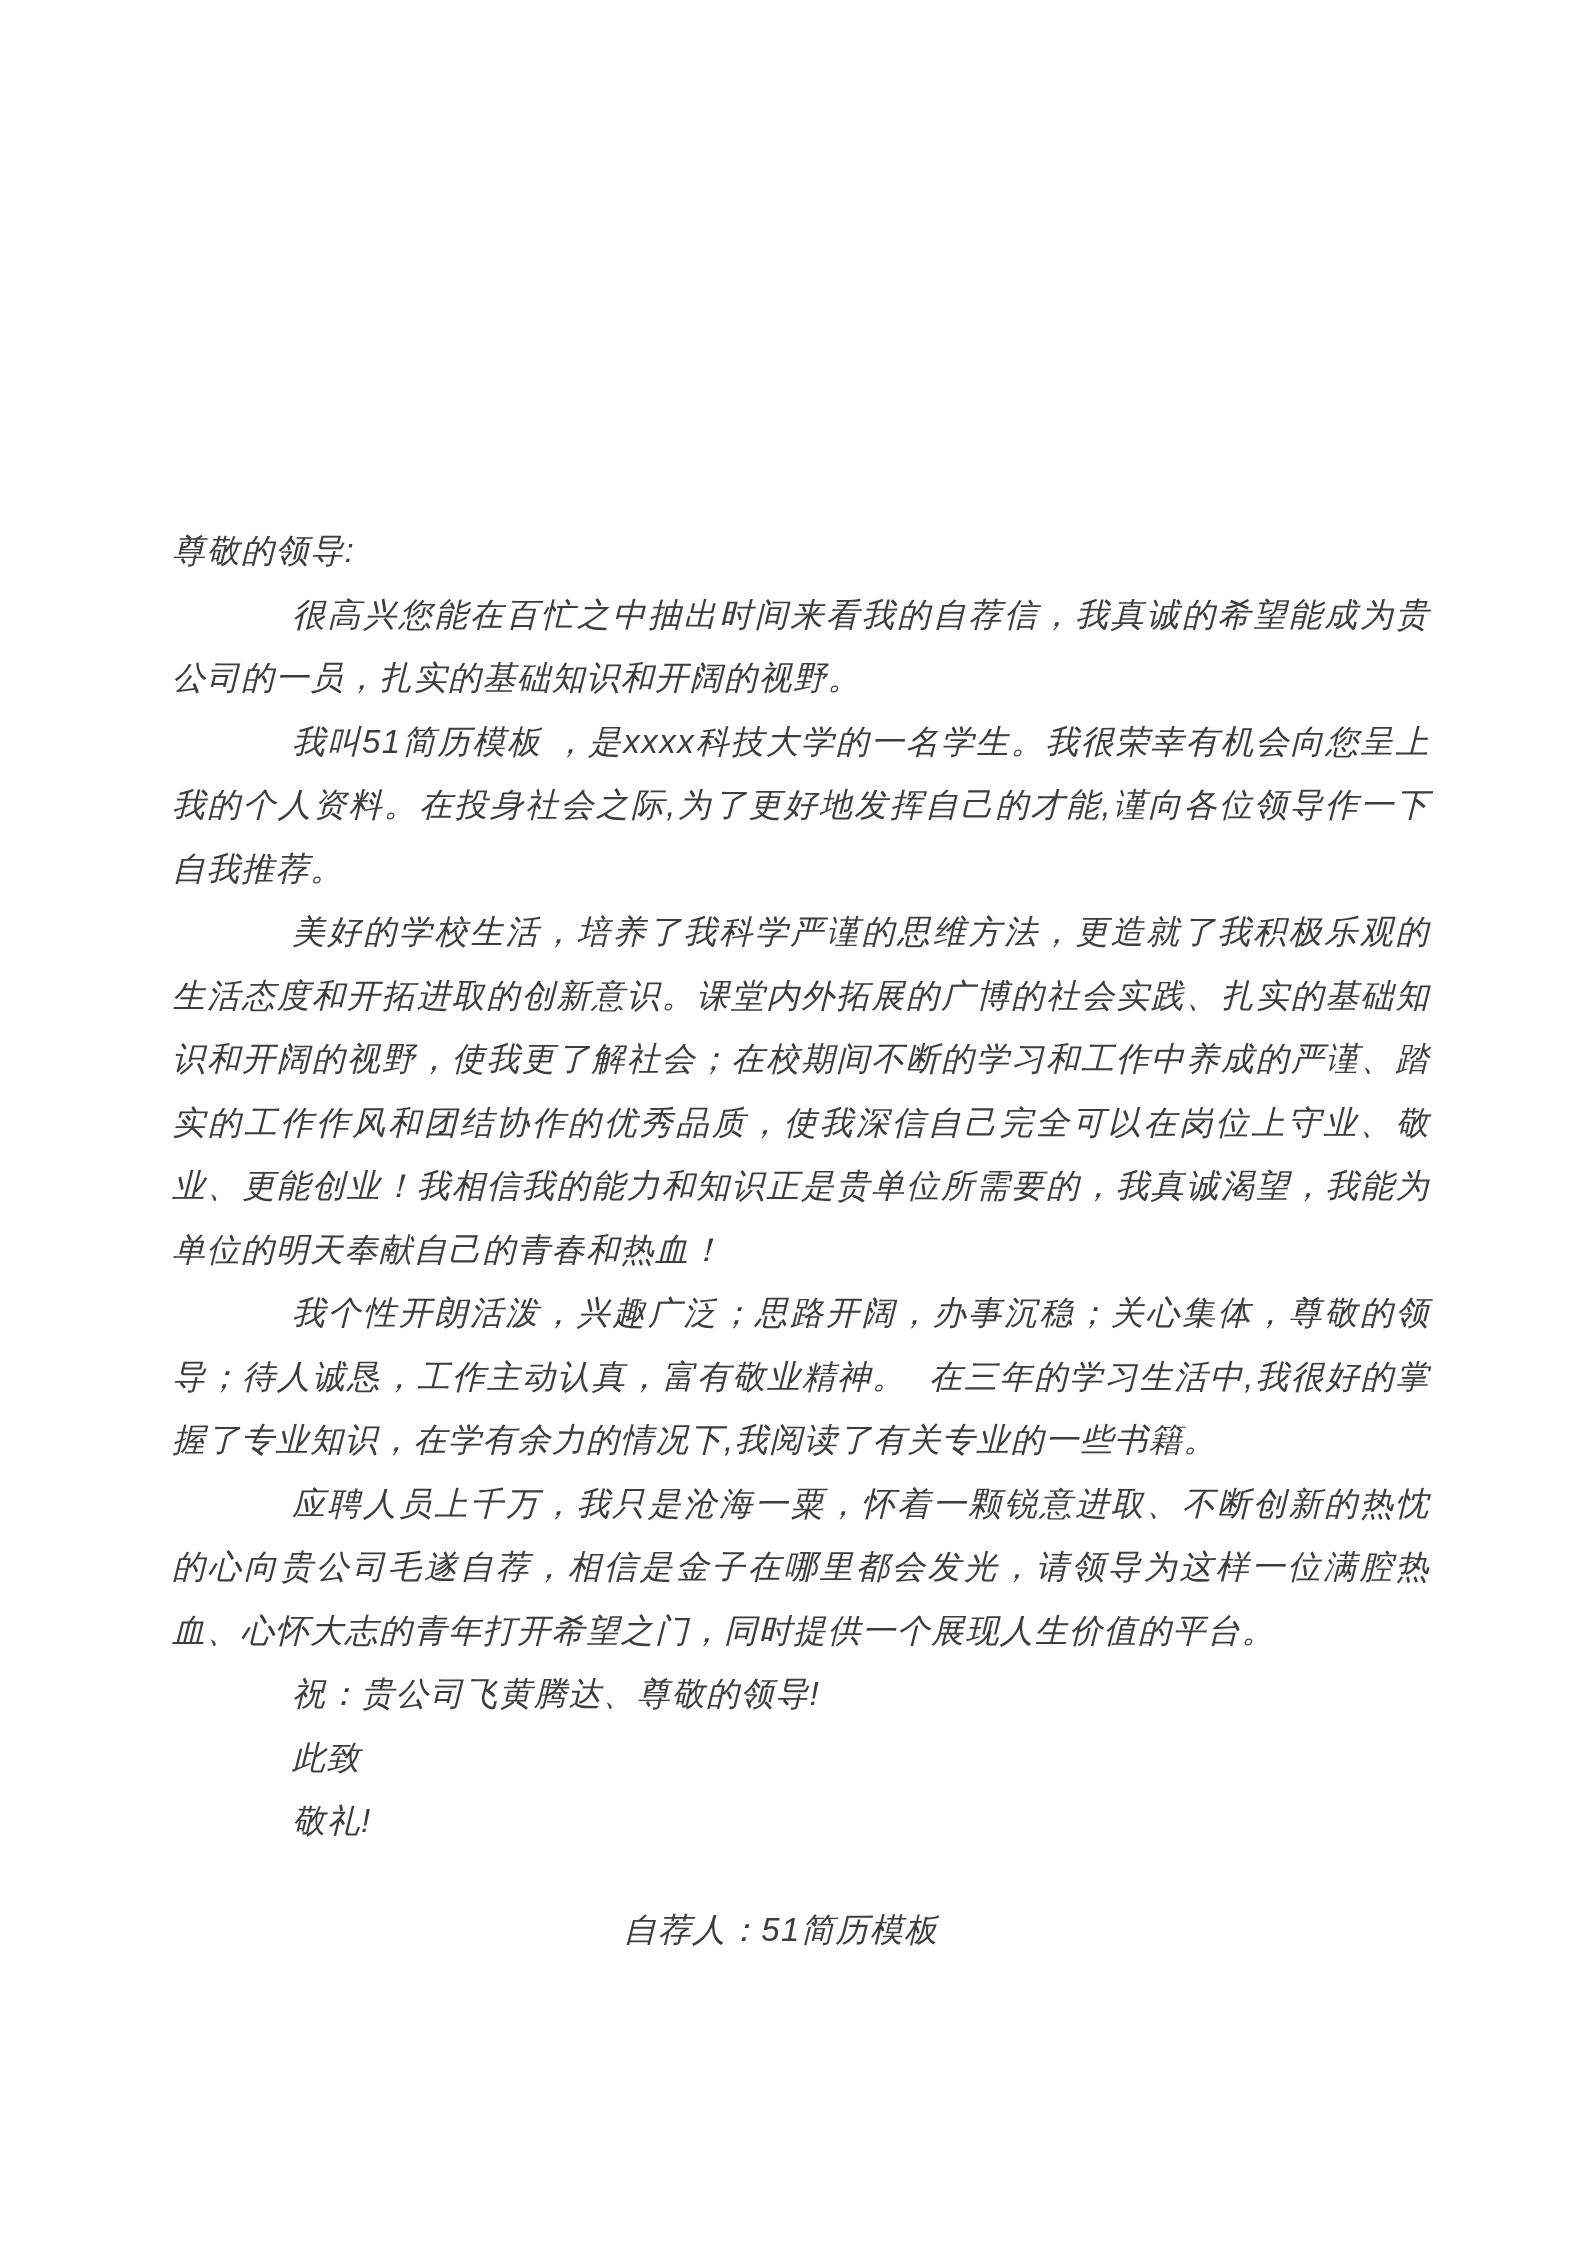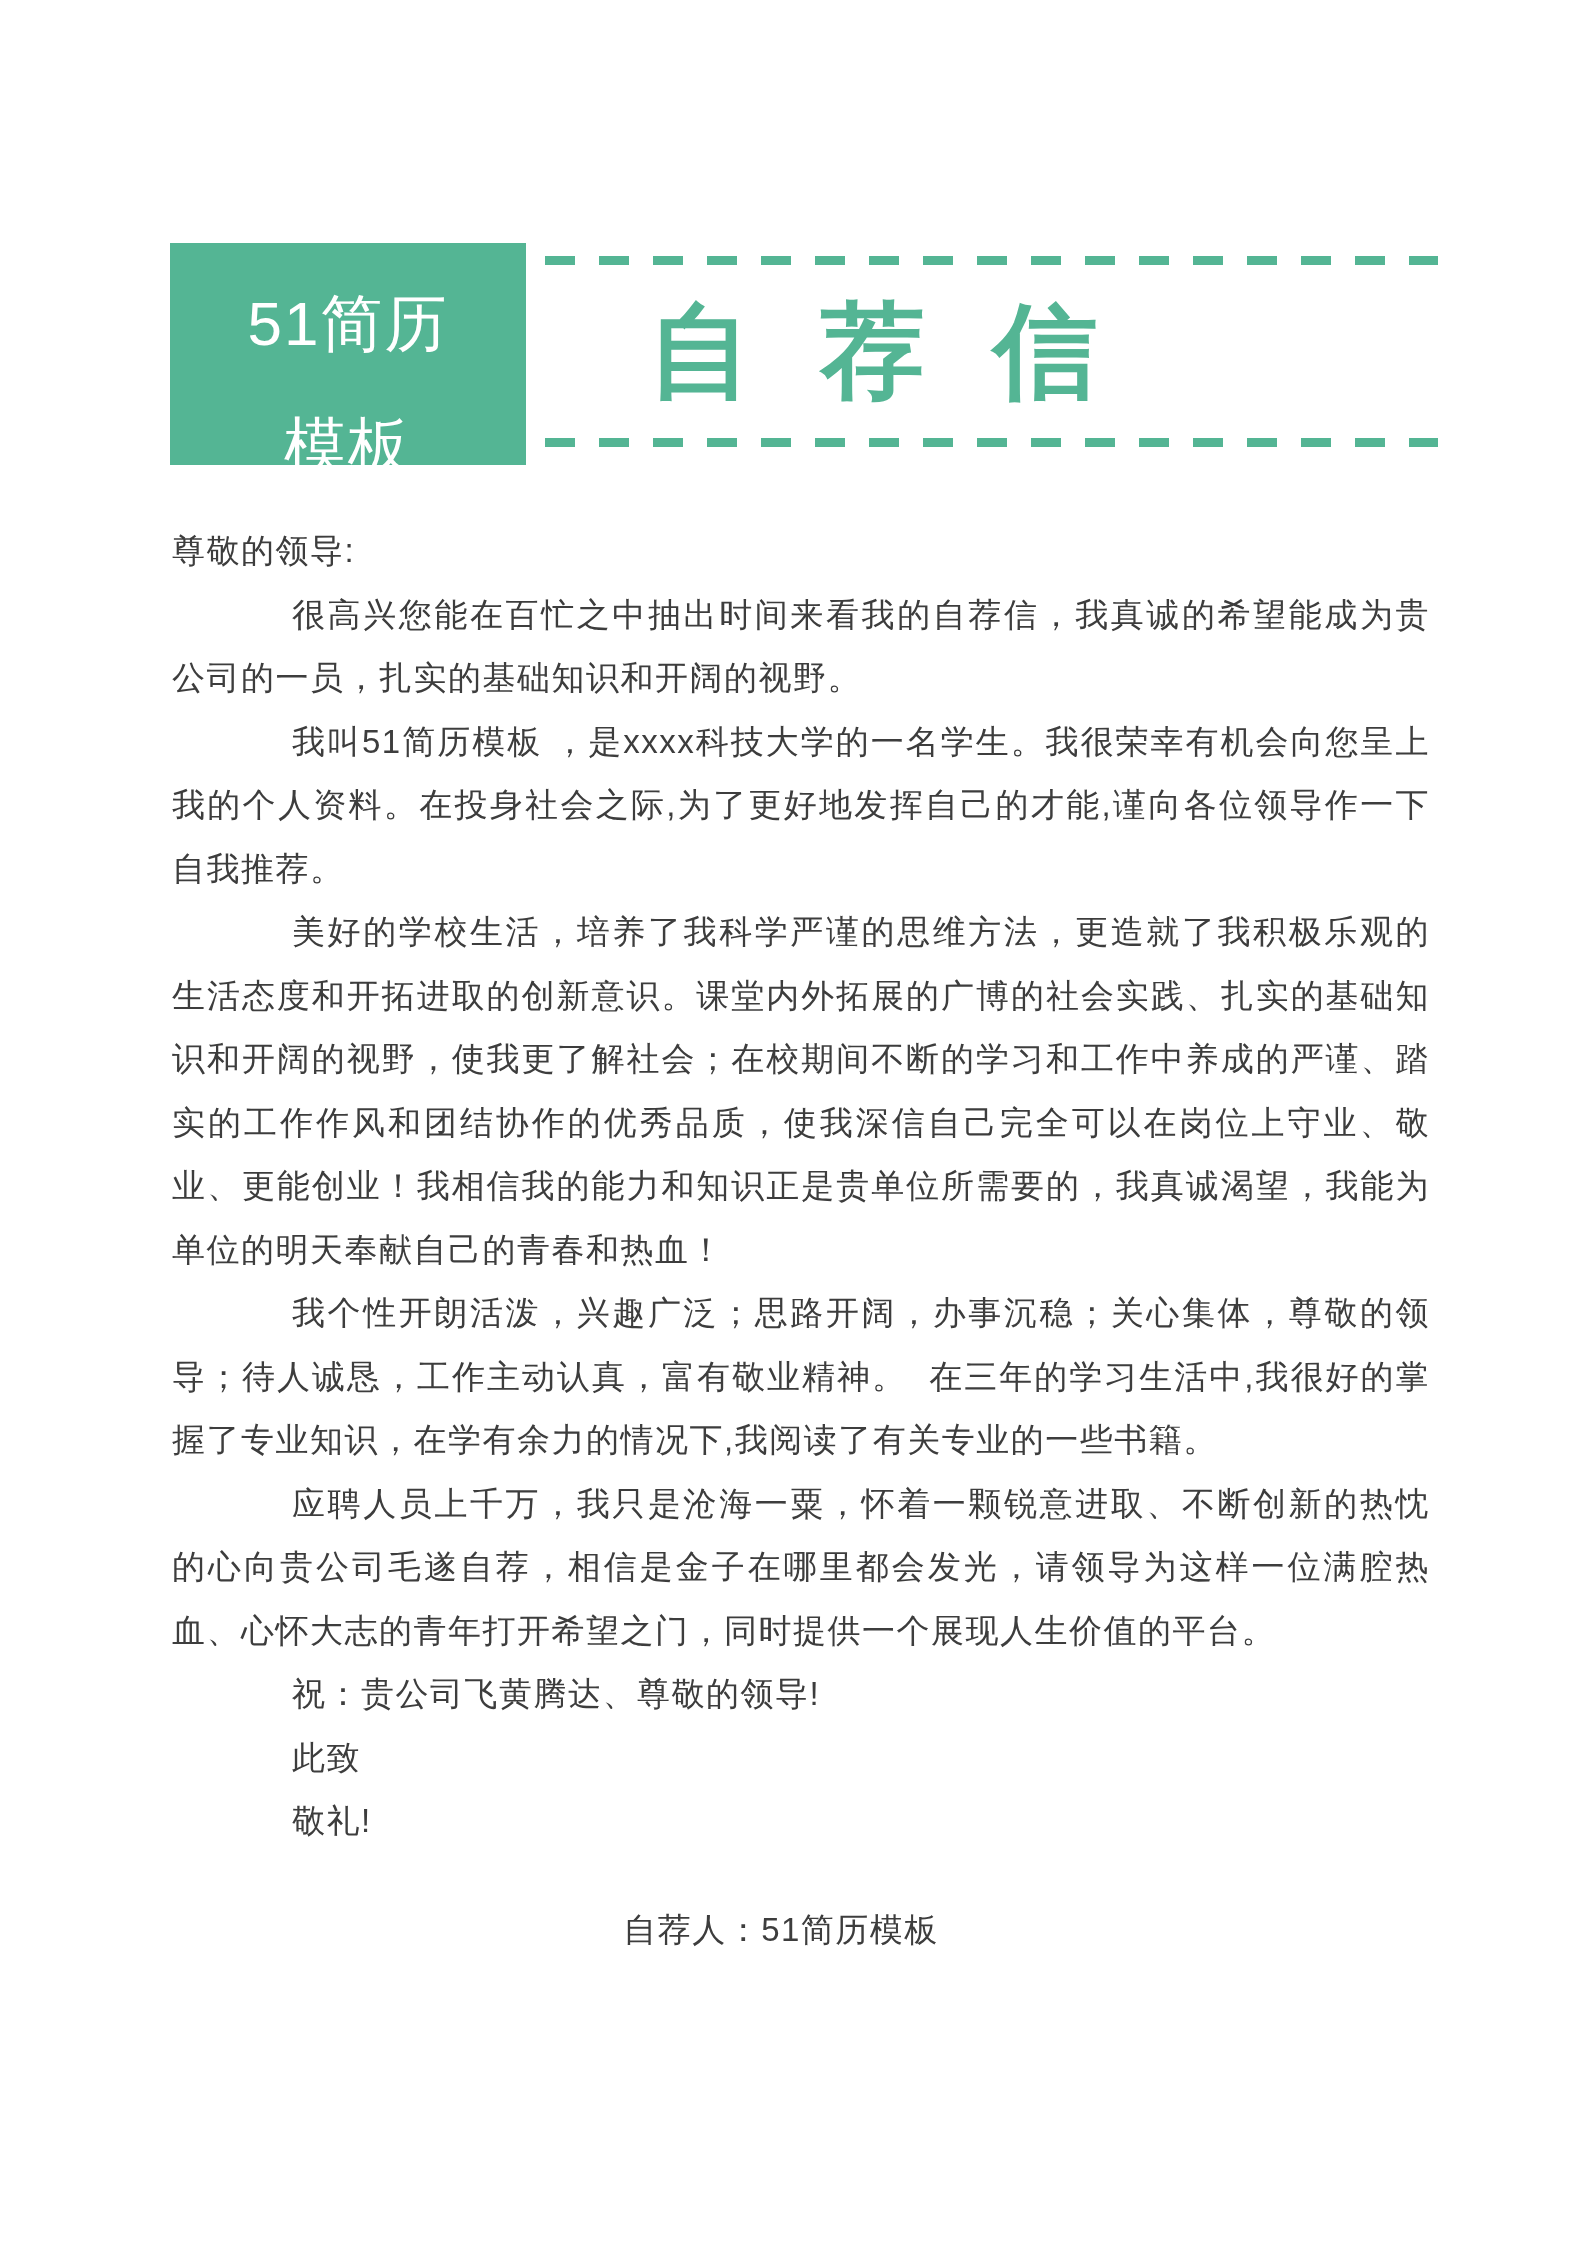--- a/index.html
+++ b/index.html
@@ -58,47 +58,39 @@
   
   .content {
     position: absolute;
     top: 519px; left: 0;
     width: 100%;
     padding: 0 158px 0 172px;
     color: #3d3d3d;
     font-size: 33px;
     line-height: 63.5px;
     letter-spacing: 1.5px;
+    font-style: italic;
   }
   .para {
     text-align: justify;
     white-space: pre-wrap;
   }
   .indent { text-indent: 120px; }
   .signature {
     margin-top: 45px;
     text-align: center;
     padding-right: 40px;
     white-space: pre-wrap;
   }
 </style>
 </head>
 <body>
 
 <div class="page">
 
-  <div class="header">
-    <div class="logo-box">
-      <span class="logo-line">51简历</span>
-      <span class="logo-line">模板</span>
-    </div>
-    <div class="dash-line dash-top"></div>
-    <div class="doc-title">自荐信</div>
-    <div class="dash-line dash-bottom"></div>
-  </div>
 
   <div class="content">
     <p class="para">尊敬的领导:</p>
     <p class="para indent">很高兴您能在百忙之中抽出时间来看我的自荐信，我真诚的希望能成为贵公司的一员，扎实的基础知识和开阔的视野。</p>
     <p class="para indent">我叫51简历模板 ，是xxxx科技大学的一名学生。我很荣幸有机会向您呈上我的个人资料。在投身社会之际,为了更好地发挥自己的才能,谨向各位领导作一下自我推荐。</p>
     <p class="para indent">美好的学校生活，培养了我科学严谨的思维方法，更造就了我积极乐观的生活态度和开拓进取的创新意识。课堂内外拓展的广博的社会实践、扎实的基础知识和开阔的视野，使我更了解社会；在校期间不断的学习和工作中养成的严谨、踏实的工作作风和团结协作的优秀品质，使我深信自己完全可以在岗位上守业、敬业、更能创业！我相信我的能力和知识正是贵单位所需要的，我真诚渴望，我能为单位的明天奉献自己的青春和热血！</p>
     <p class="para indent">我个性开朗活泼，兴趣广泛；思路开阔，办事沉稳；关心集体，尊敬的领导；待人诚恳，工作主动认真，富有敬业精神。  在三年的学习生活中,我很好的掌握了专业知识，在学有余力的情况下,我阅读了有关专业的一些书籍。</p>
     <p class="para indent">应聘人员上千万，我只是沧海一粟，怀着一颗锐意进取、不断创新的热忱的心向贵公司毛遂自荐，相信是金子在哪里都会发光，请领导为这样一位满腔热血、心怀大志的青年打开希望之门，同时提供一个展现人生价值的平台。</p>
     <p class="para indent">祝：贵公司飞黄腾达、尊敬的领导!</p>
     <p class="para indent">此致</p>

